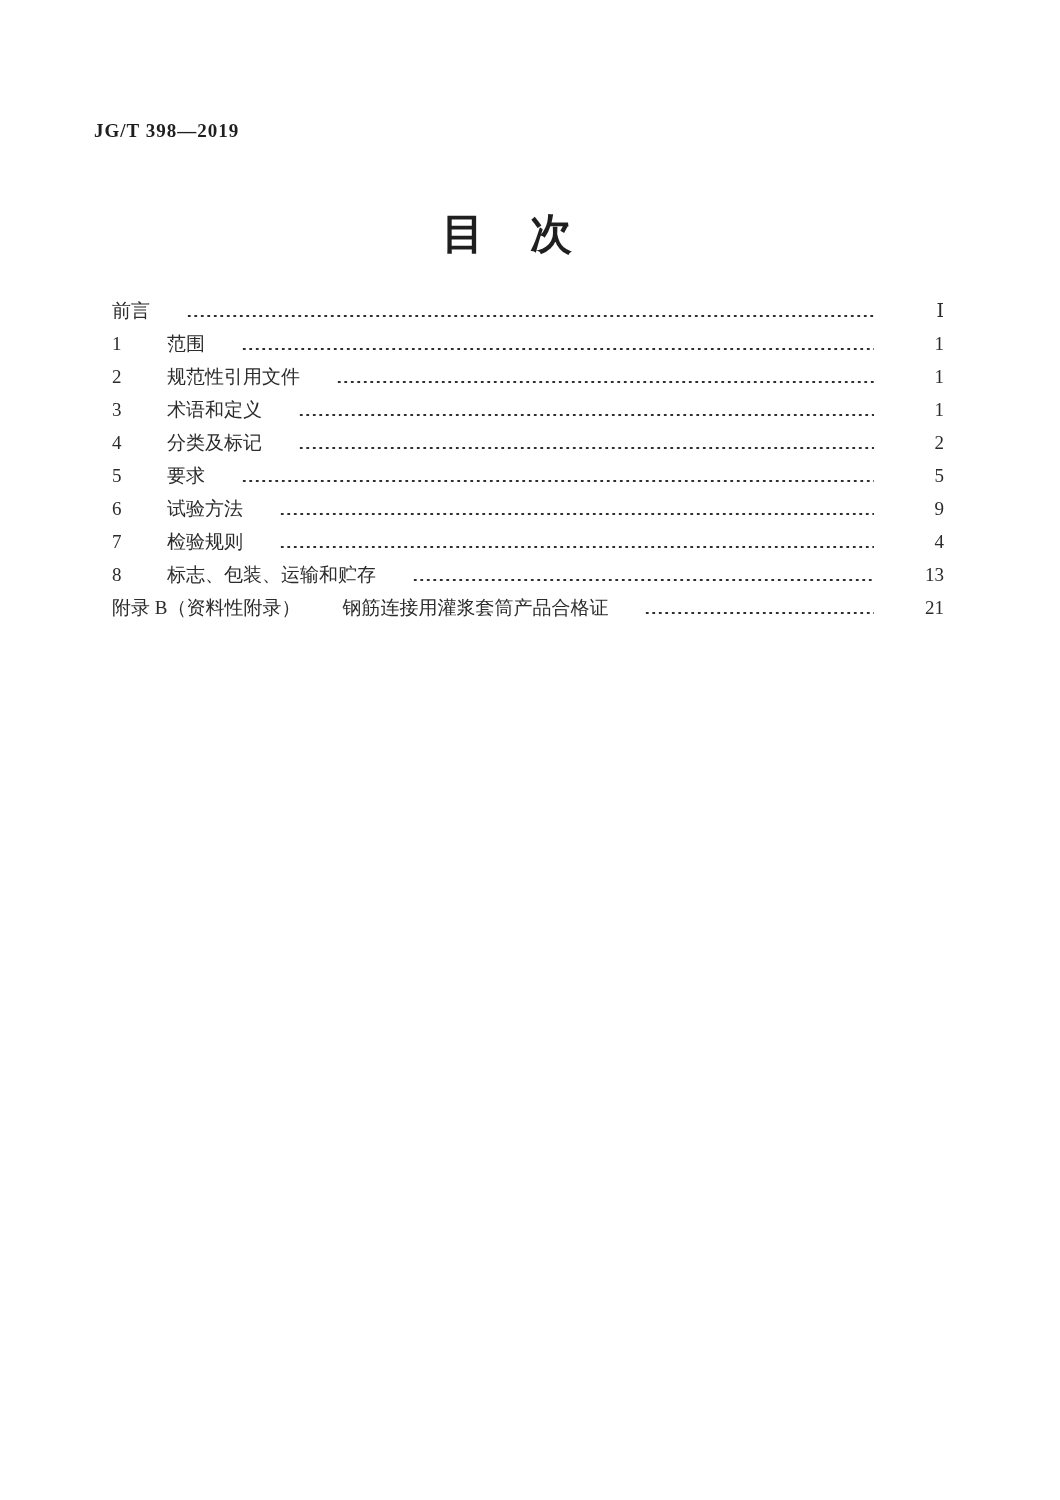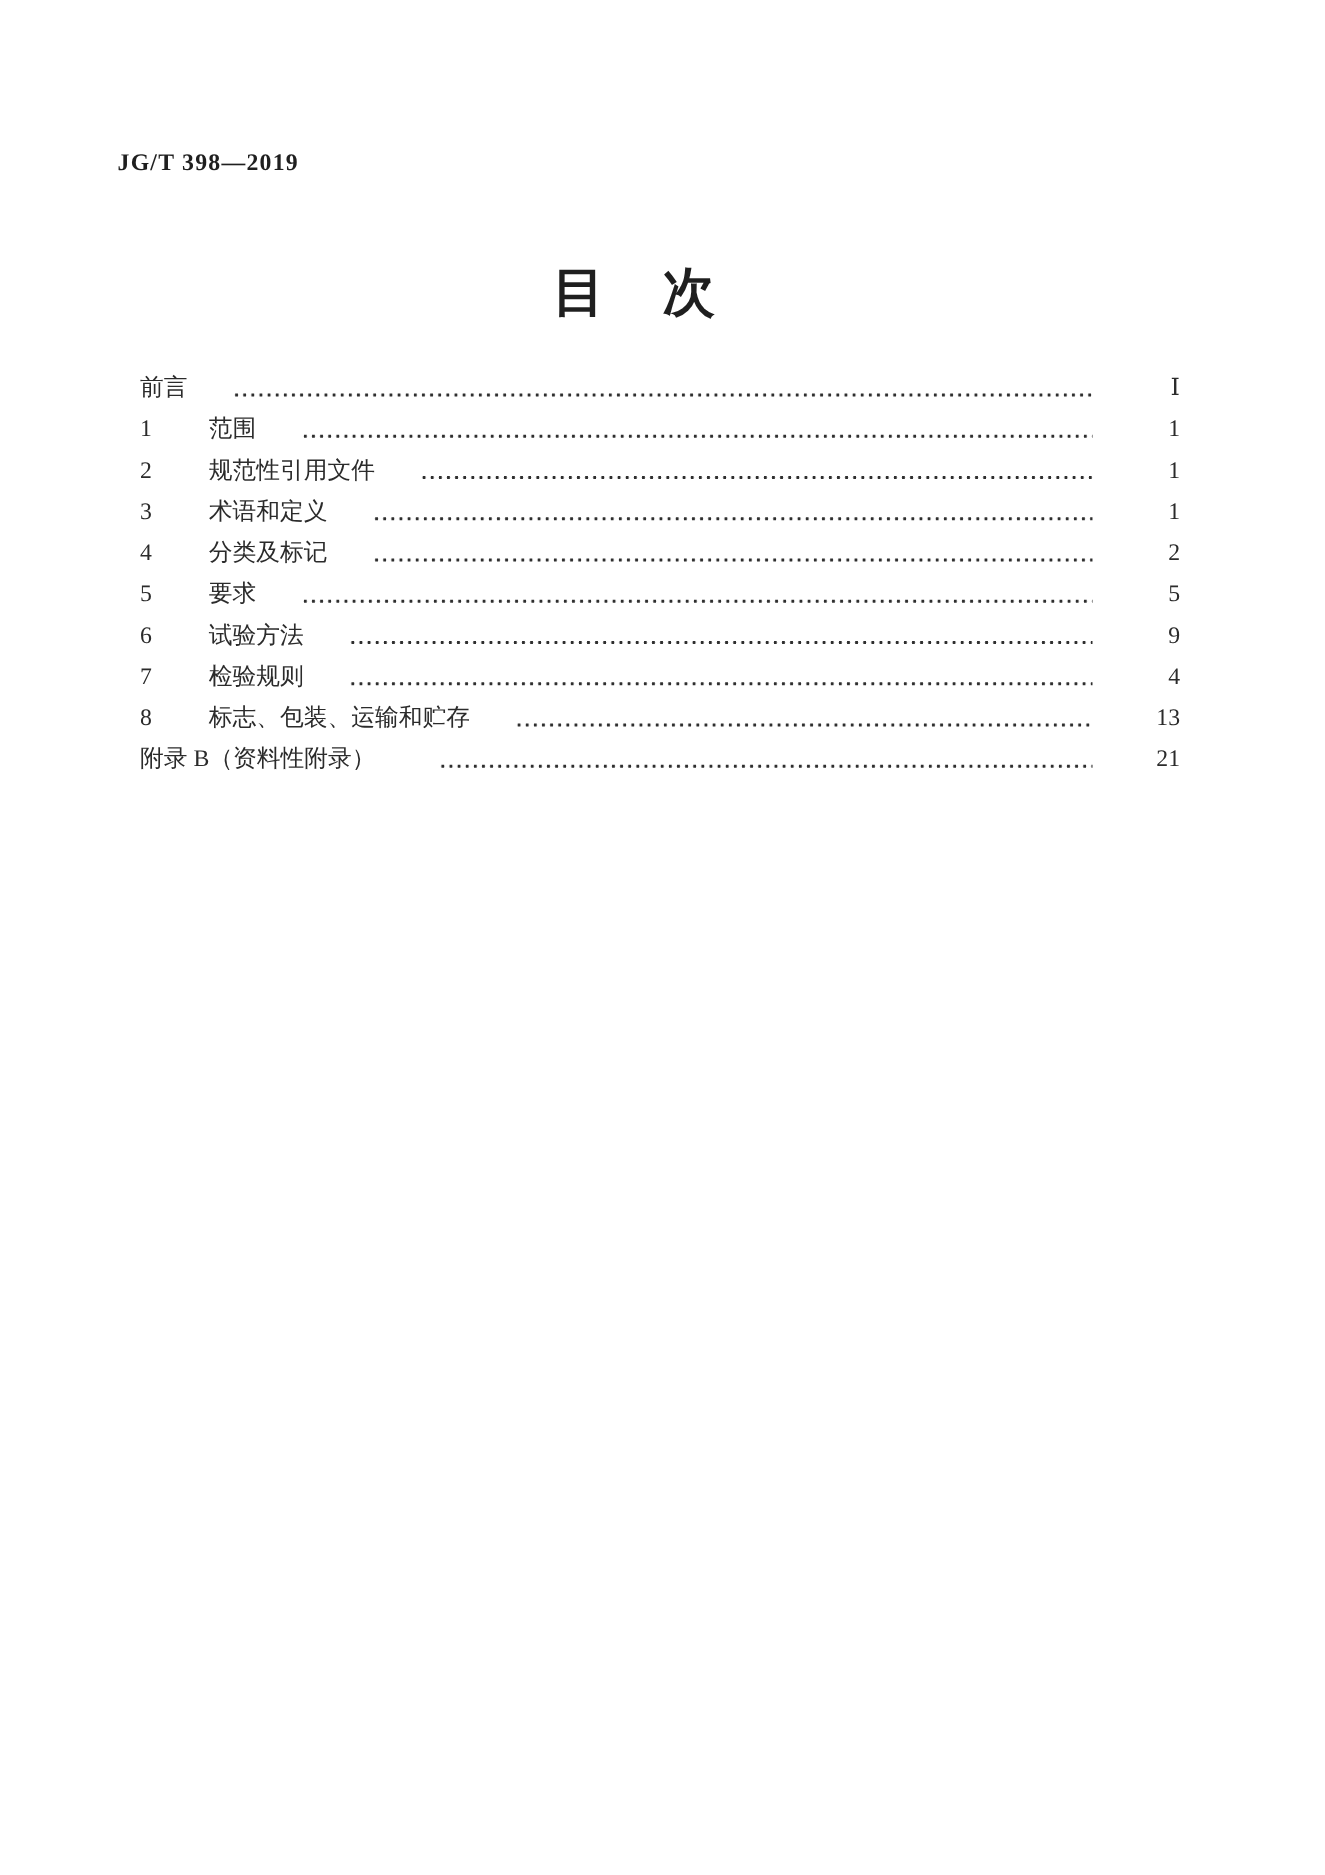--- a/index.html
+++ b/index.html
@@ -151,19 +151,20 @@
     <div class="toc-row">
       <span class="toc-num">8</span>
       <span class="toc-label">标志、包装、运输和贮存</span>
       <span class="toc-leader"></span>
       <span class="toc-page">13</span>
     </div>
 
 
     <div class="toc-row">
       <span class="toc-num">附录 B（资料性附录）</span>
+      <span class="toc-label">钢筋连接用灌浆套筒产品合格证</span>
       <span class="toc-leader"></span>
       <span class="toc-page">21</span>
     </div>
 
 
   </div>
 </div>
 
 </body></html>

